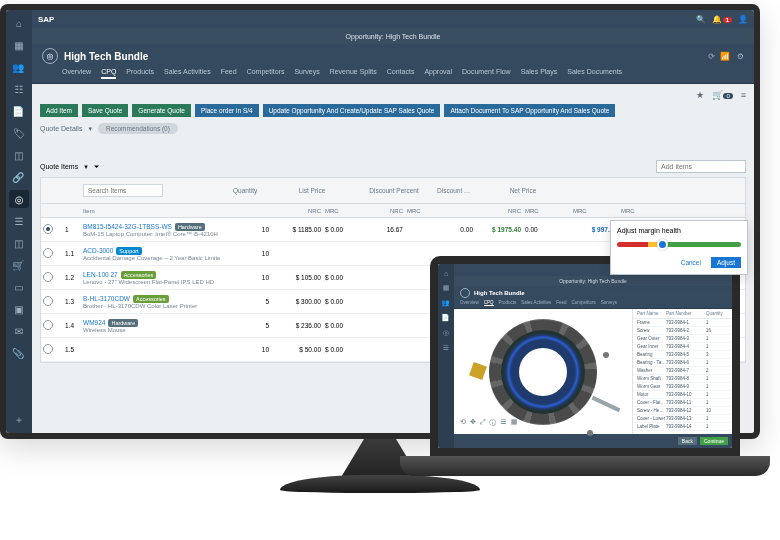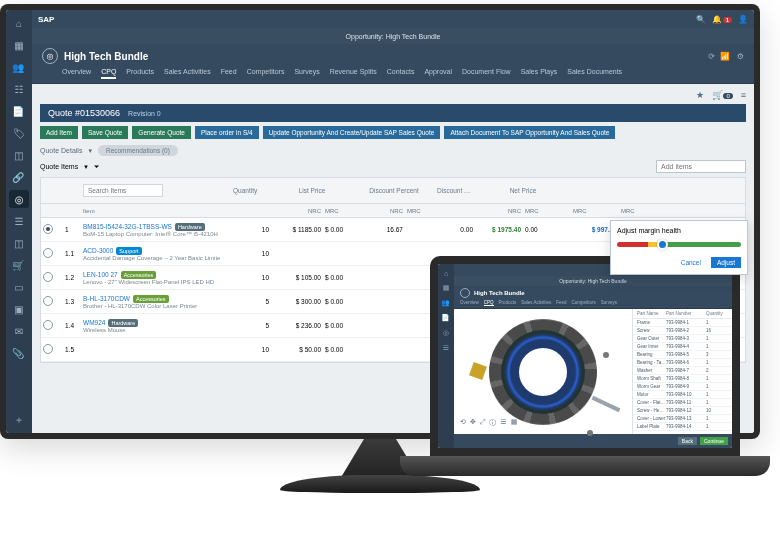--- a/index.html
+++ b/index.html
@@ -130,21 +130,21 @@
 
   .subsection {
     margin-top:6px; font-size:7px; color:#5a6b7b;
     display:flex; align-items:center; gap:6px;
   }
   .pill {
     background:#d0d6dc; border-radius:10px; padding:2px 8px; font-size:6.5px; color:#6a7a8a;
   }
 
   .items-toolbar {
-    margin-top:4px; display:flex; align-items:center;
+    margin-top:26px; display:flex; align-items:center;
     font-size:7px; gap:6px;justify-content:center;
   }
   .add-items {
     margin-left:auto; border:1px solid #bcc6d0;
     font-size:7px; padding:2px 4px; color:#8a96a2;
     width:90px; background:#fff;
   }
 
   .table { margin-top:4px; background:#fff; border:1px solid #d6dce2; font-size:6.5px; }
   .thead, .trow { display:grid; grid-template-columns: 22px 18px 150px 40px 52px 30px 52px 30px 40px 48px 48px 48px 48px 24px; align-items:center; }
@@ -311,24 +311,20 @@
         <div class="tab">Sales Documents</div>
       </div>
 
       <div class="content">
         <div class="icons-row">
           <span>★</span>
           <span>🛒<span class="cart-badge">0</span></span>
           <span>≡</span>
         </div>
 
-        <div class="quote-header">
-          <span>Quote #01530066</span>
-          <span class="revision">Revision 0</span>
-        </div>
 
         <div class="action-row">
           <button class="action-btn">Add Item</button>
           <button class="action-btn">Save Quote</button>
           <button class="action-btn">Generate Quote</button>
           <button class="action-btn blue">Place order in S/4</button>
           <button class="action-btn blue">Update Opportunity And Create/Update SAP Sales Quote</button>
           <button class="action-btn blue">Attach Document To SAP Opportunity And Sales Quote</button>
         </div>
 

